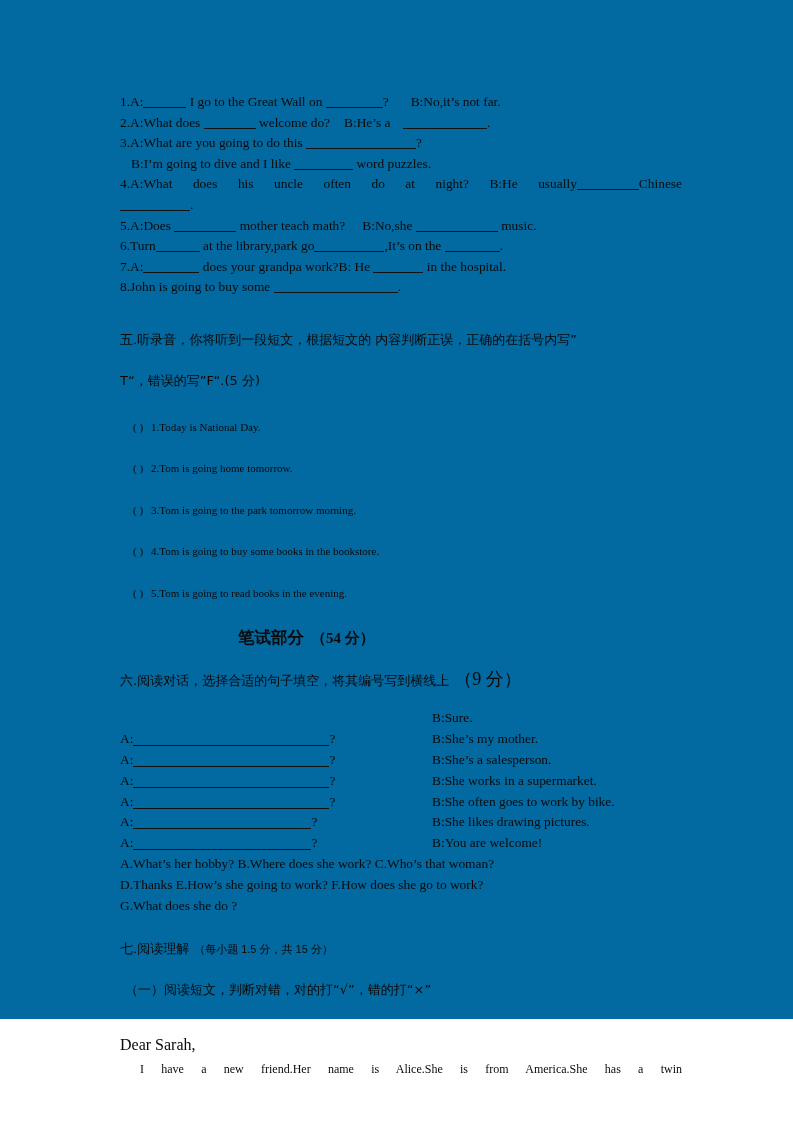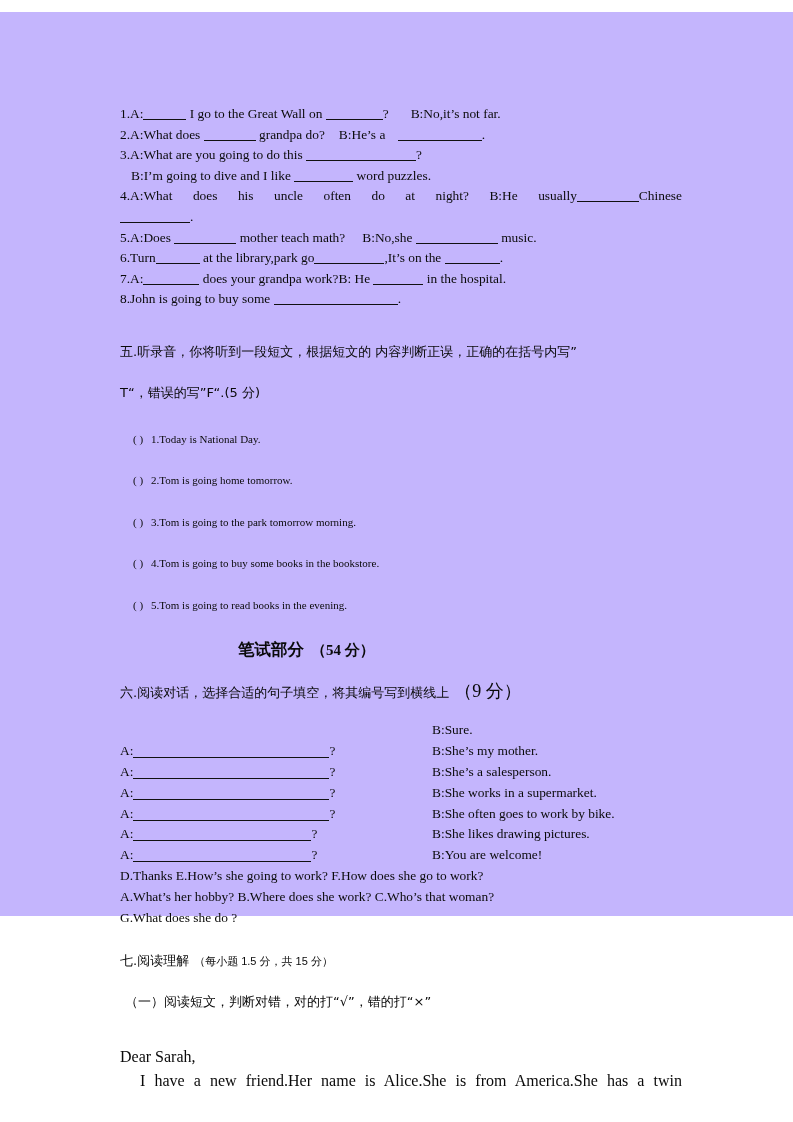--- a/index.html
+++ b/index.html
@@ -10,24 +10,24 @@
   body {
     width: 793px;
     height: 1122px;
     position: relative;
     font-family: "Liberation Serif", "DejaVu Serif", serif;
     color: #0a0a0a;
     overflow: hidden;
   }
   .page {
     position: absolute;
-    left: 0; top: 12px;
+    left: 0; top: 0;
     width: 793px;
-    height: 904px;
-    background: #c4b5fd;
+    height: 1019px;
+    background: #0369a1;
   }
   .content {
     position: absolute;
     left: 120px;
     top: 92px;
     width: 562px;
   }
 
   
   .qline {
@@ -137,39 +137,39 @@
     line-height: 20px;
     white-space: nowrap;
   }
   .salutation {
     margin-top: 35px;
     font-size: 16px;
     line-height: 20.8px;
   }
   .passage {
     margin-top: 3px;
-    font-size: 16px;
+    font-size: 12px;
     line-height: 20.8px;
     text-indent: 20px;
     text-align: justify;
     text-align-last: justify;
     width: 562px;
   }
 </style>
 </head>
 <body>
 
 <div class="page">
   <div class="content">
 
     <div>
 
       <div class="qline"><span>1.A:</span><span class="blank" style="width:43px"></span><span> I go to the Great Wall on </span><span class="blank" style="width:57px"></span><span>?</span><span class="sp" style="width:22px"></span><span>B:No,it’s not far.</span></div>
 
-      <div class="qline"><span>2.A:What does </span><span class="blank" style="width:52px"></span><span> grandpa do?</span><span class="sp" style="width:14px"></span><span>B:He’s a </span><span class="sp" style="width:9px"></span><span class="blank" style="width:84px"></span><span>.</span></div>
+      <div class="qline"><span>2.A:What does </span><span class="blank" style="width:52px"></span><span> welcome do?</span><span class="sp" style="width:14px"></span><span>B:He’s a </span><span class="sp" style="width:9px"></span><span class="blank" style="width:84px"></span><span>.</span></div>
 
       <div class="qline"><span>3.A:What are you going to do this </span><span class="blank" style="width:110px"></span><span>?</span></div>
 
       <div class="qline indent1"><span>B:I’m going to dive and I like </span><span class="blank" style="width:59px"></span><span> word puzzles.</span></div>
 
       <div class="qline just"><span>4.A:What does his uncle often do at night? B:He usually</span><span class="blank" style="width:62px"></span><span>Chinese</span></div>
 
       <div class="qline"><span class="blank" style="width:70px"></span><span>.</span></div>
 
       <div class="qline"><span>5.A:Does </span><span class="blank" style="width:62px"></span><span> mother teach math?</span><span class="sp" style="width:17px"></span><span>B:No,she </span><span class="blank" style="width:82px"></span><span> music.</span></div>
@@ -227,22 +227,22 @@
       <div class="dlg-row">
         <span class="dlg-a"><span>A:</span><span class="blank" style="width:178px"></span><span>?</span></span>
         <span class="dlg-b">B:She likes drawing pictures.</span>
       </div>
 
       <div class="dlg-row">
         <span class="dlg-a"><span>A:</span><span class="blank" style="width:178px"></span><span>?</span></span>
         <span class="dlg-b">B:You are welcome!</span>
       </div>
 
+      <div class="opt-row">A.What’s her hobby?        B.Where does she work?        C.Who’s that woman?</div>
       <div class="opt-row">D.Thanks     E.How’s she going to work?      F.How does she go to work?</div>
-      <div class="opt-row">A.What’s her hobby?        B.Where does she work?        C.Who’s that woman?</div>
       <div class="opt-row">G.What does she do ?</div>
     </div>
 
     <div class="read-head"><span>七.阅读理解</span><span class="sp" style="width:5px"></span><span class="score">（每小题 1.5 分，共 15 分）</span></div>
 
     <div class="read-sub">（一）阅读短文，判断对错，对的打“√”，错的打“×”</div>
 
     <div class="salutation">Dear Sarah,</div>
 
     <div class="passage">I have a new friend.Her name is Alice.She is from America.She has a twin</div>

